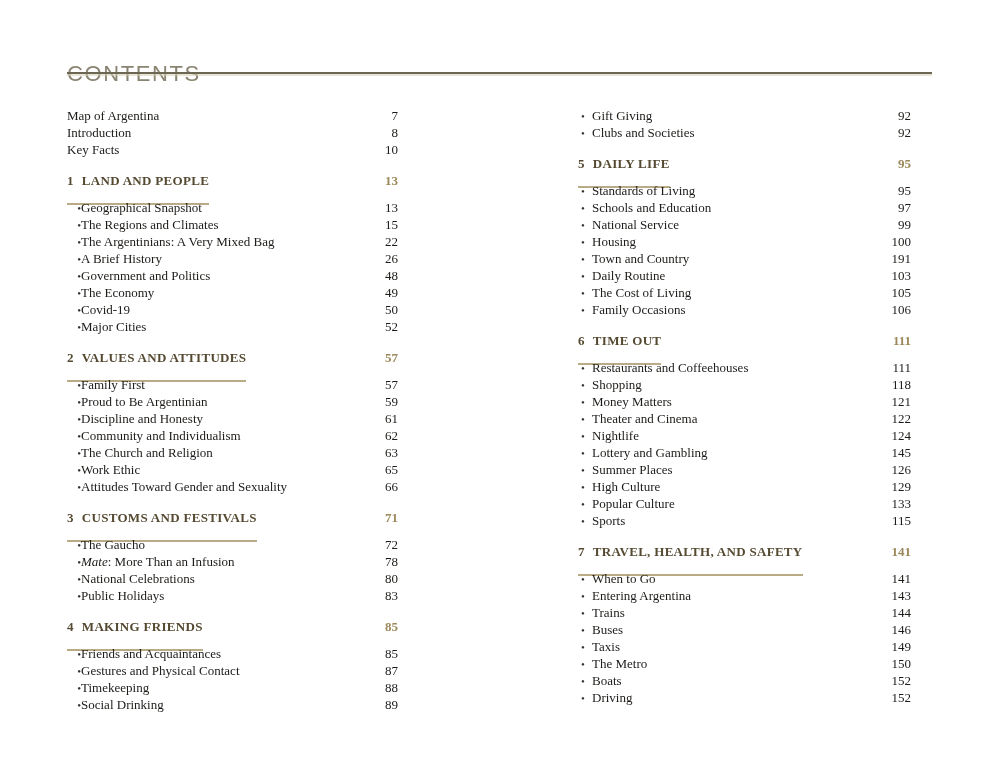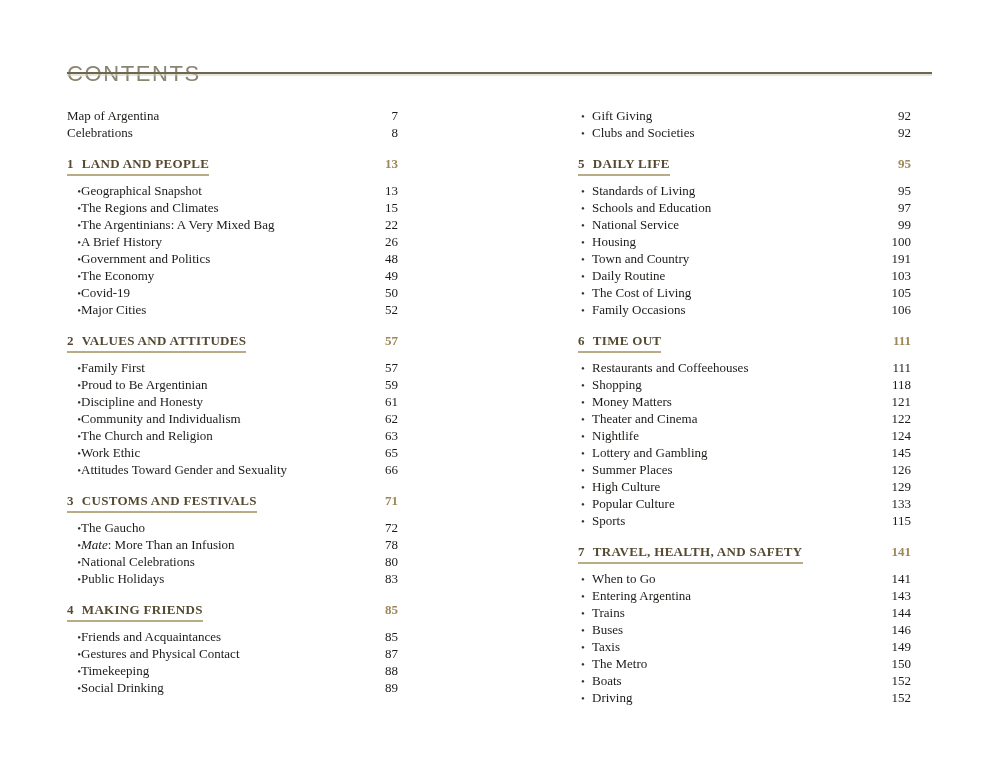--- a/index.html
+++ b/index.html
@@ -38,21 +38,21 @@
     font-size: 11px; color: #34312b;
   }
   .label { white-space: nowrap; }
   .label em { }
   .pagenum { margin-left: auto; }
 
   .section { margin-top: 14px; }
   .section-header .title-wrap {
     display: inline-block;
     border-bottom: 2px solid var(--section-underline, #b9ab85);
-    padding-bottom: 2px;
+    padding-bottom: 14px;
     font-weight: bold;
     letter-spacing: 0.3px;
     color: var(--section-header, #554a31);
     white-space: nowrap;
   }
   .section-number { margin-right: 8px; }
   .section-page {
     font-weight: bold;
     color: var(--section-page, #9c885a);
   }
@@ -63,22 +63,26 @@
 
 <div>
   <h1 class="page-title">CONTENTS</h1>
   <div class="title-rule"></div>
   <div class="column" id="col-left">
       <div class="row entry">
     <span class="label">Map of Argentina</span>
     <span class="pagenum">7</span>
   </div>
       <div class="row entry">
-    <span class="label">Celebrations</span>
+    <span class="label">Introduction</span>
     <span class="pagenum">8</span>
+  </div>
+      <div class="row entry">
+    <span class="label">Key Facts</span>
+    <span class="pagenum">10</span>
   </div>
       <section class="section">
     <div class="row section-header">
       <span class="title-wrap"><span class="section-number">1</span><span>LAND AND PEOPLE</span></span>
       <span class="pagenum section-page">13</span>
     </div>
     <div class="section-items">
           <div class="row entry">
     <span class="bullet">•</span>
     <span class="label">Geographical Snapshot</span>

